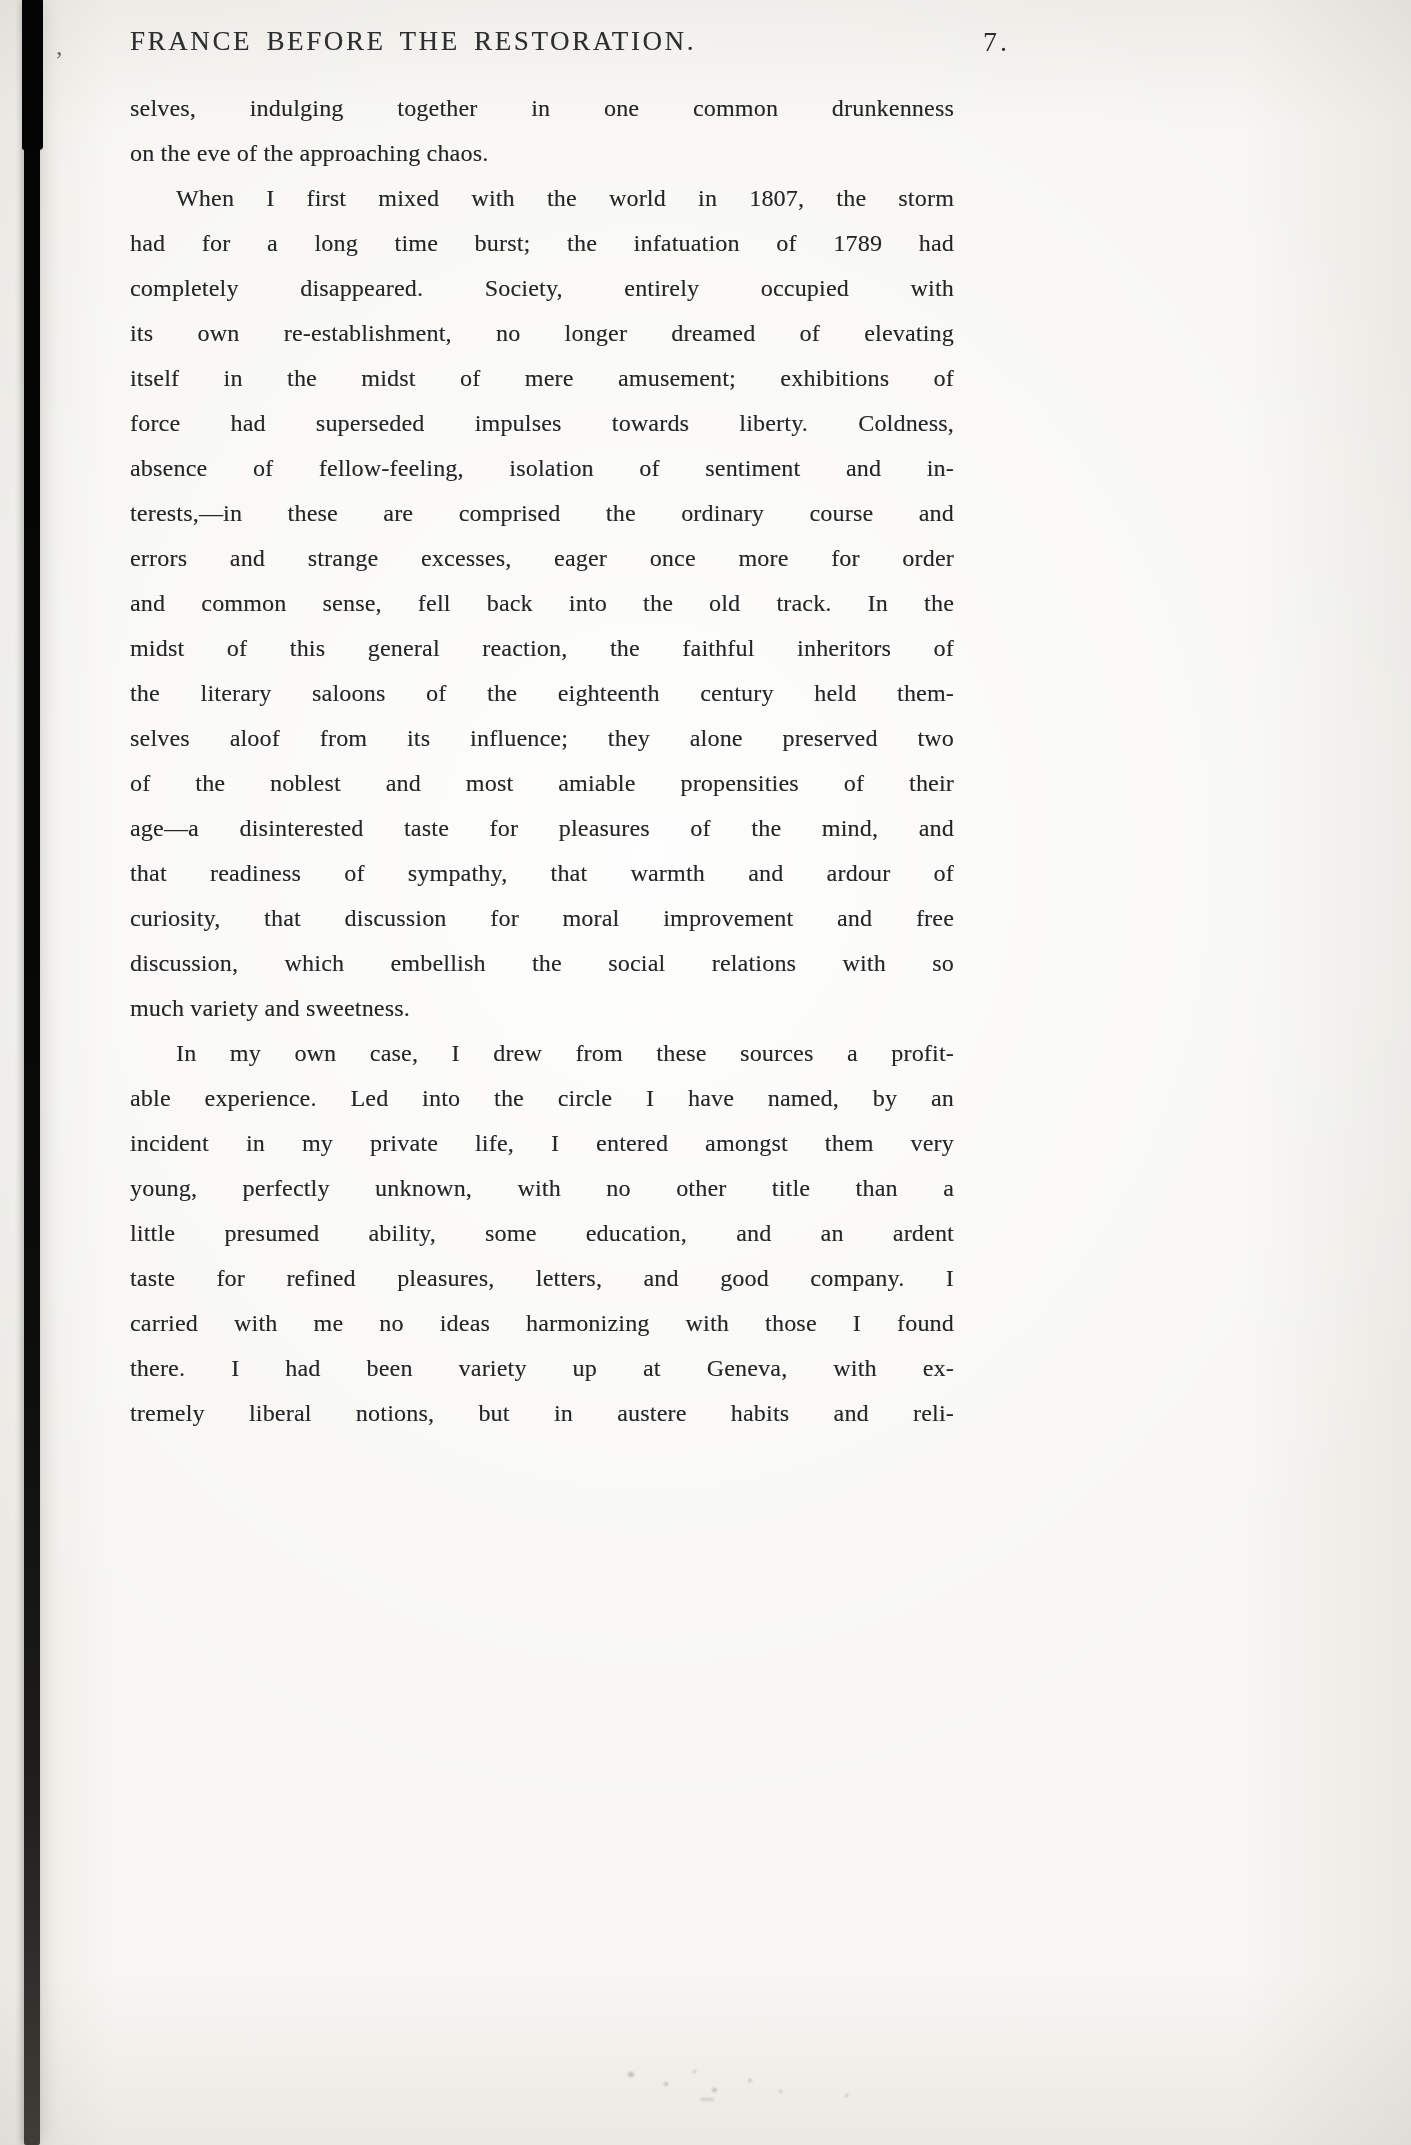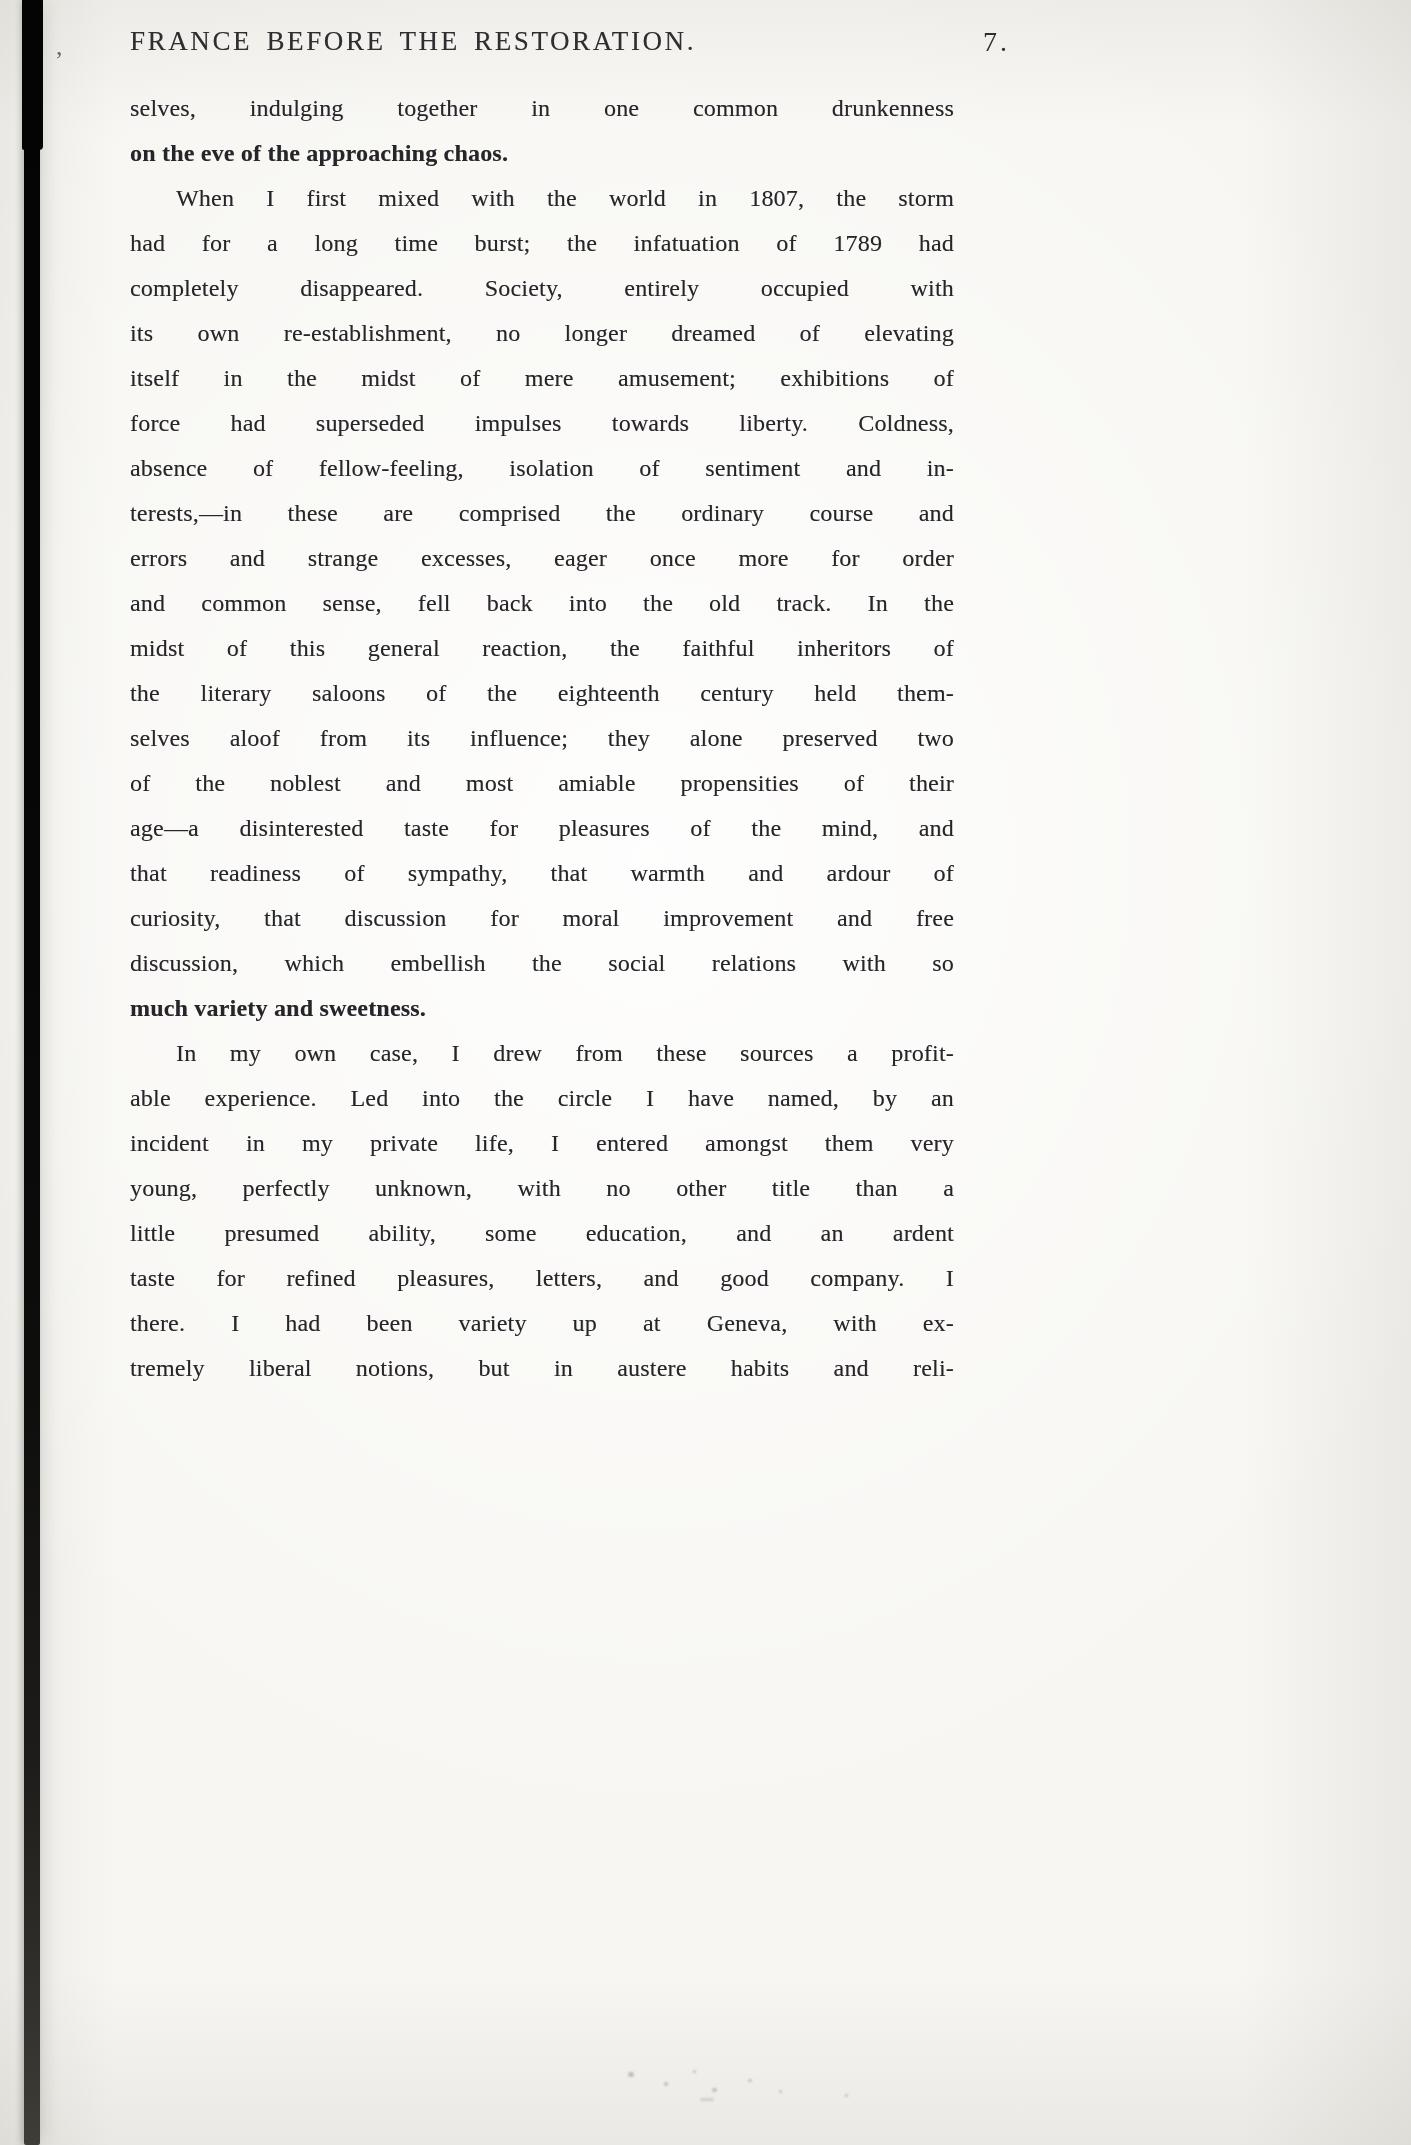--- a/index.html
+++ b/index.html
@@ -93,21 +93,20 @@
     color: #26262a;
     text-shadow: 0.3px 0.3px 0.5px rgba(38,38,42,0.35);
     letter-spacing: 0.2px;
   }
   .line {
     text-align: justify;
     text-align-last: justify;
   }
   .line.last {
     text-align-last: left;
-    font-weight: bold;
   }
   .line.indent {
     text-indent: 46px;
   }
   
   .dot {
     position: absolute;
     background: #97948b;
     border-radius: 50%;
     opacity: 0.55;
@@ -157,20 +156,21 @@
       <div class="line">that readiness of sympathy, that warmth and ardour of</div>
       <div class="line">curiosity, that discussion for moral improvement and free</div>
       <div class="line">discussion, which embellish the social relations with so</div>
       <div class="line last">much variety and sweetness.</div>
       <div class="line indent">In my own case, I drew from these sources a profit-</div>
       <div class="line">able experience. Led into the circle I have named, by an</div>
       <div class="line">incident in my private life, I entered amongst them very</div>
       <div class="line">young, perfectly unknown, with no other title than a</div>
       <div class="line">little presumed ability, some education, and an ardent</div>
       <div class="line">taste for refined pleasures, letters, and good company. I</div>
+      <div class="line">carried with me no ideas harmonizing with those I found</div>
       <div class="line">there. I had been variety up at Geneva, with ex-</div>
       <div class="line">tremely liberal notions, but in austere habits and reli-</div>
     </div>
 
   <div>
     <div class="dot" style="left:628px; top:2072px; width:6px; height:5px;"></div>
     <div class="dot" style="left:664px; top:2082px; width:4px; height:4px;"></div>
     <div class="dot" style="left:693px; top:2070px; width:3px; height:3px;"></div>
     <div class="dot" style="left:712px; top:2088px; width:5px; height:4px;"></div>
     <div class="dot" style="left:748px; top:2079px; width:4px; height:3px;"></div>

